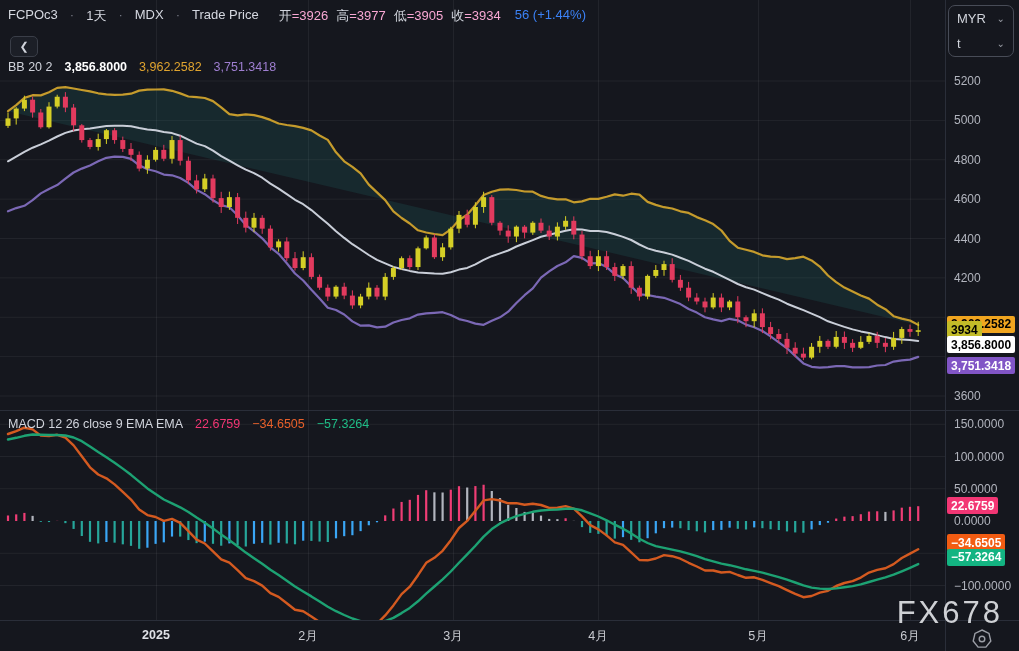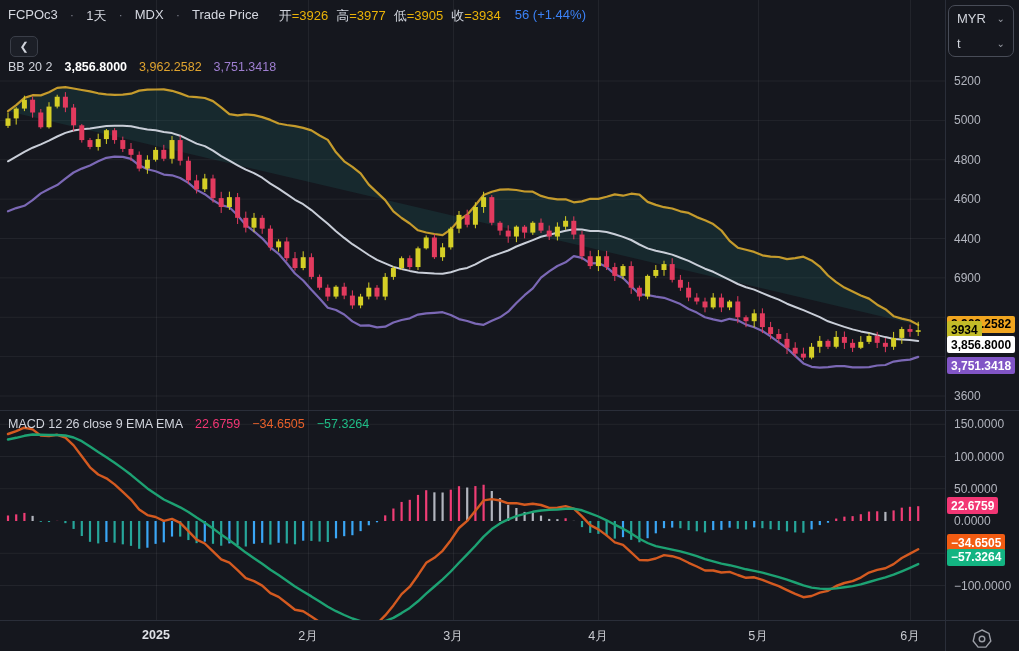--- a/index.html
+++ b/index.html
@@ -15,21 +15,21 @@
   .vdiv { position:absolute; top:0; width:1px; height:651px; background:#2a2e39; z-index:3; }
 
   
   .legend-row {
     position:absolute; left:8px; z-index:10; display:flex; align-items:flex-start;
     gap:12px; font-size:13px; color:#d5d8e0; white-space:nowrap;
   }
   .legend-sep { color:#787b86; }
   .ohlc-group { display:flex; gap:8px; margin-left:8px; }
   .ohlc-item .lbl { color:#d1d4dc; }
-  .ohlc-item .val { color:#eab308;margin-top:28px; }
+  .ohlc-item .val { color:#f9a8d4;margin-top:28px; }
   .chg { color:#3b82f6; margin-left:2px; }
   .bb-title, .macd-title { color:#d1d4dc; }
   .bb-basis { color:#ffffff; font-weight:bold; }
   .bb-upper { color:#e0a42f; }
   .bb-lower { color:#9f7fd1; }
   .macd-hist-val { color:#f23674; }
   .macd-line-val { color:#e8602a; }
   .macd-sig-val  { color:#1fbd87; }
 
   .back-btn {
@@ -491,21 +491,21 @@
     <span class="macd-line-val">−34.6505</span>
     <span class="macd-sig-val">−57.3264</span>
   </div>
 
   <div class="scale-col" id="scale-col">
       <div class="scale-label" style="top: 74px;">5200</div>
       <div class="scale-label" style="top: 113.375px;">5000</div>
       <div class="scale-label" style="top: 152.75px;">4800</div>
       <div class="scale-label" style="top: 192.125px;">4600</div>
       <div class="scale-label" style="top: 231.5px;">4400</div>
-      <div class="scale-label" style="top: 270.875px;">6900</div>
+      <div class="scale-label" style="top: 270.875px;">4200</div>
       <div class="scale-label" style="top: 389px;">3600</div>
       <div class="scale-label" style="top: 417.25px;">150.0000</div>
       <div class="scale-label" style="top: 449.5px;">100.0000</div>
       <div class="scale-label" style="top: 481.75px;">50.0000</div>
       <div class="scale-label" style="top: 514px;">0.0000</div>
       <div class="scale-label" style="top: 578.5px;">−100.0000</div>
       <div class="axis-badge" style="top: 315.68px; background: rgb(240, 165, 31); color: rgb(0, 0, 0);">3,962.2582</div>
       <div class="axis-badge fit" style="top: 321.244px; background: rgb(194, 187, 40); color: rgb(0, 0, 0);">3934</div>
       <div class="axis-badge" style="top: 336.442px; background: rgb(255, 255, 255); color: rgb(0, 0, 0);">3,856.8000</div>
       <div class="axis-badge" style="top: 357.205px; background: rgb(129, 85, 198); color: rgb(255, 255, 255);">3,751.3418</div>
@@ -527,20 +527,21 @@
 
   <div class="time-axis" id="time-axis">
       <div class="time-label year" style="left: 156px;">2025</div>
       <div class="time-label" style="left: 308px;">2月</div>
       <div class="time-label" style="left: 453px;">3月</div>
       <div class="time-label" style="left: 598px;">4月</div>
       <div class="time-label" style="left: 758px;">5月</div>
       <div class="time-label" style="left: 910px;">6月</div>
     </div>
 
+  <div class="watermark">FX678</div>
 
   <div class="radar-btn">
     <svg width="22" height="22" viewBox="0 0 22 22">
       <polygon points="11,2 18,5.4 19.8,13 14.9,19.1 7.1,19.1 2.2,13 4,5.4" fill="none" stroke="#9b9ea6" stroke-width="1.4"></polygon>
       <circle cx="11" cy="11" r="2.8" fill="none" stroke="#9b9ea6" stroke-width="1.4"></circle>
     </svg>
   </div>
 
 </div>
 

